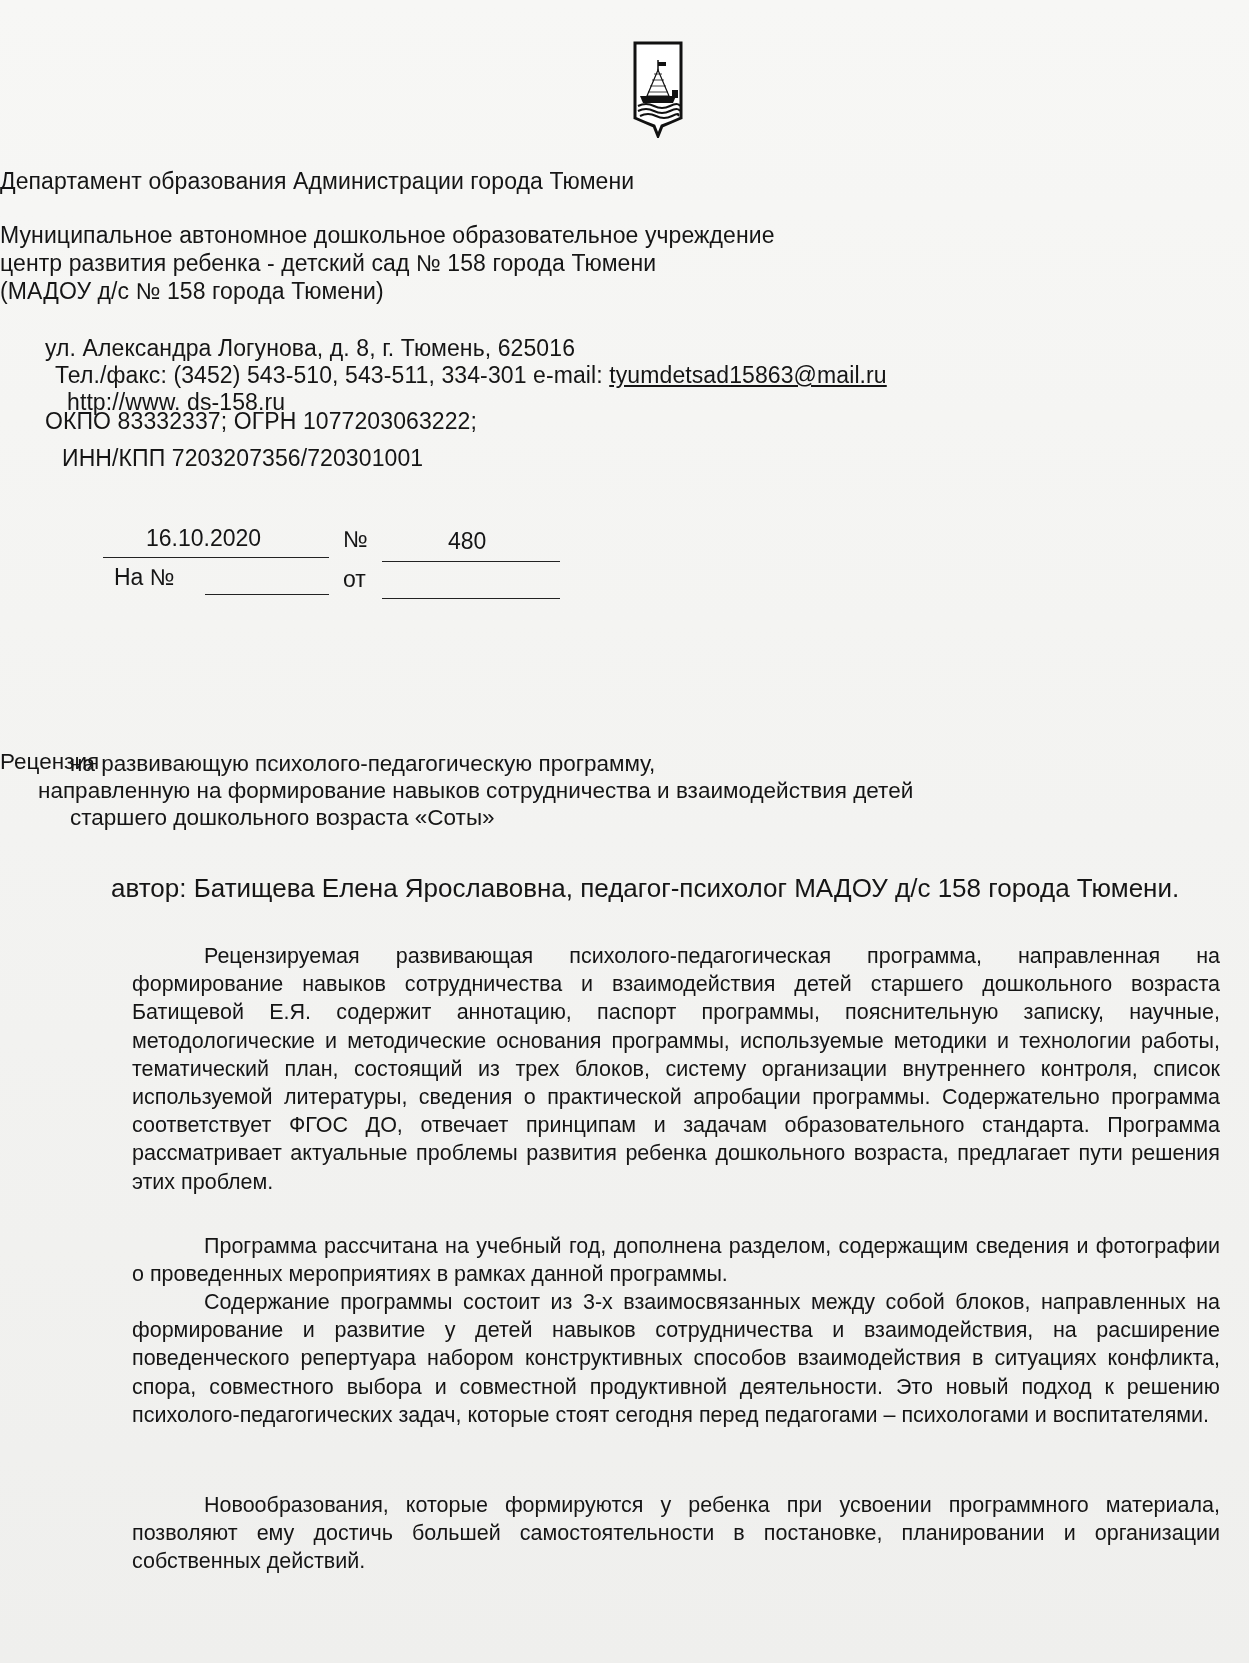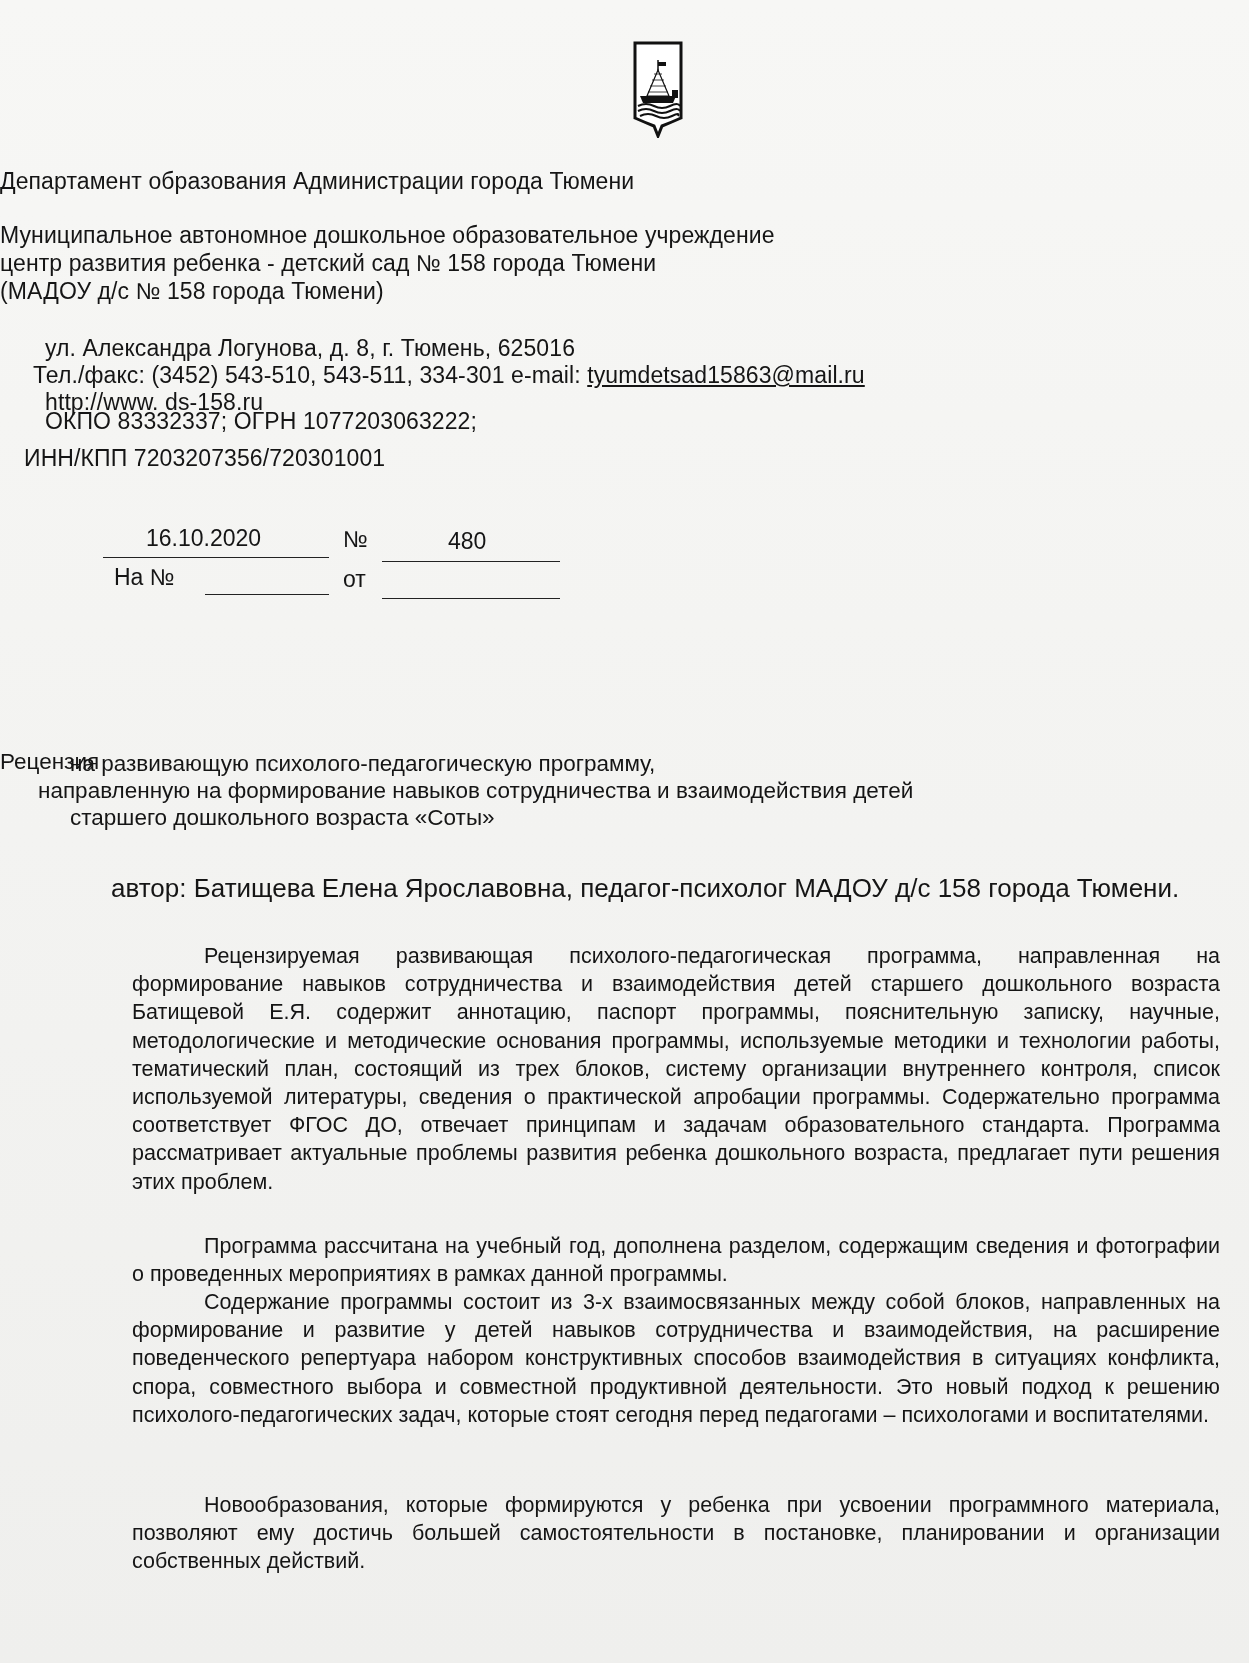--- a/index.html
+++ b/index.html
@@ -42,26 +42,26 @@
     <path d="M6 71 Q14 67 22 71 T38 71 T48 71" fill="none" stroke="#111" stroke-width="2"></path>
     <path d="M8 76 Q16 72 24 76 T40 76 T46 76" fill="none" stroke="#111" stroke-width="2"></path>
   </svg>
 
   <div class="center hdr" style="top:168px;">Департамент образования Администрации города Тюмени</div>
   <div class="center hdr" style="top:222px;">Муниципальное автономное дошкольное образовательное учреждение</div>
   <div class="center hdr" style="top:250px;">центр развития ребенка - детский сад № 158 города Тюмени</div>
   <div class="center hdr" style="top:278px;">(МАДОУ д/с № 158 города Тюмени)</div>
 
   <div class="center hdr" style="top:335px; padding-left:45px;">ул. Александра Логунова, д. 8, г. Тюмень, 625016</div>
-  <div class="center hdr" style="top:362px; padding-left:33px;">
+  <div class="center hdr" style="top:362px; padding-left:55px;">
     <span>Тел./факс: (3452) 543-510, 543-511, 334-301 e-mail: </span><span class="email">tyumdetsad15863@mail.ru</span>
   </div>
-  <div class="center hdr" style="top:389px; padding-left:45px;">http://www. ds-158.ru</div>
+  <div class="center hdr" style="top:389px; padding-left:67px;">http://www. ds-158.ru</div>
   <div class="center hdr" style="top:408px; padding-left:45px;">ОКПО 83332337; ОГРН 1077203063222;</div>
-  <div class="center hdr" style="top:445px; padding-left:24px;">ИНН/КПП 7203207356/720301001</div>
+  <div class="center hdr" style="top:445px; padding-left:62px;">ИНН/КПП 7203207356/720301001</div>
 
   <div class="l" style="left:146px; top:525px;">16.10.2020</div>
   <div class="uline" style="left:103px; top:557px; width:226px;"></div>
   <div class="l" style="left:343px; top:526px;">№</div>
   <div class="l" style="left:448px; top:528px;">480</div>
   <div class="uline" style="left:382px; top:561px; width:178px;"></div>
 
   <div class="l" style="left:114px; top:564px;">На №</div>
   <div class="l" style="left:210px; top:564px;"></div>
   <div class="uline" style="left:205px; top:594px; width:124px;"></div>

